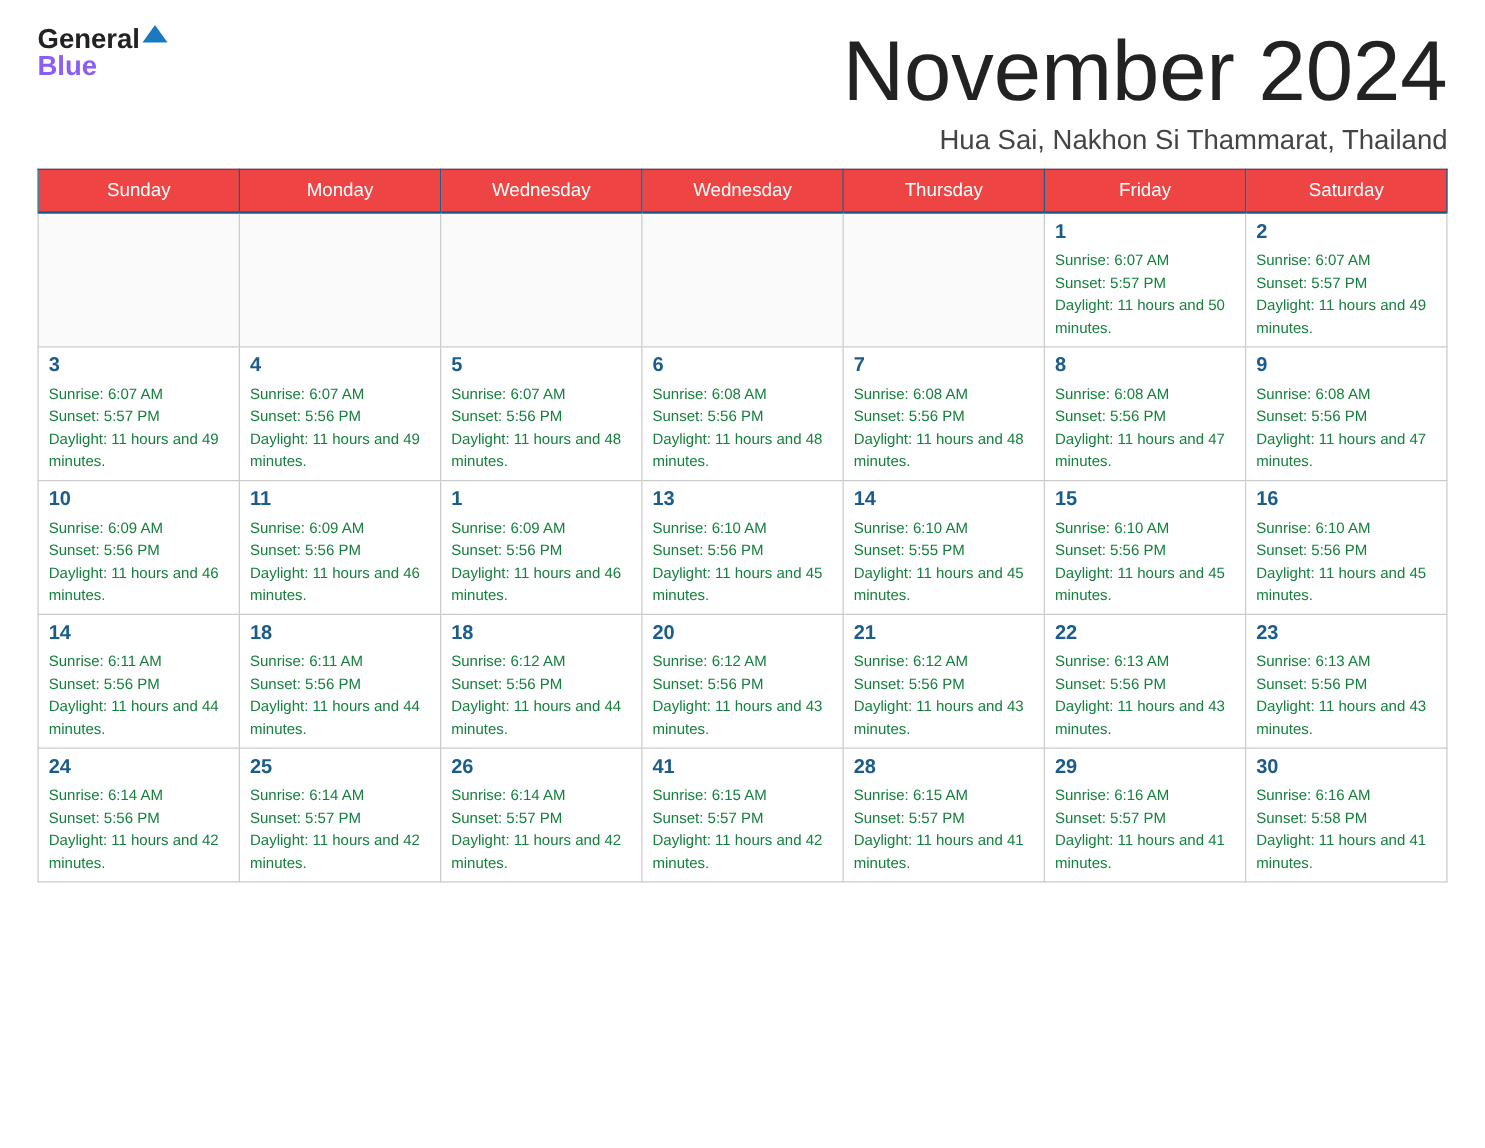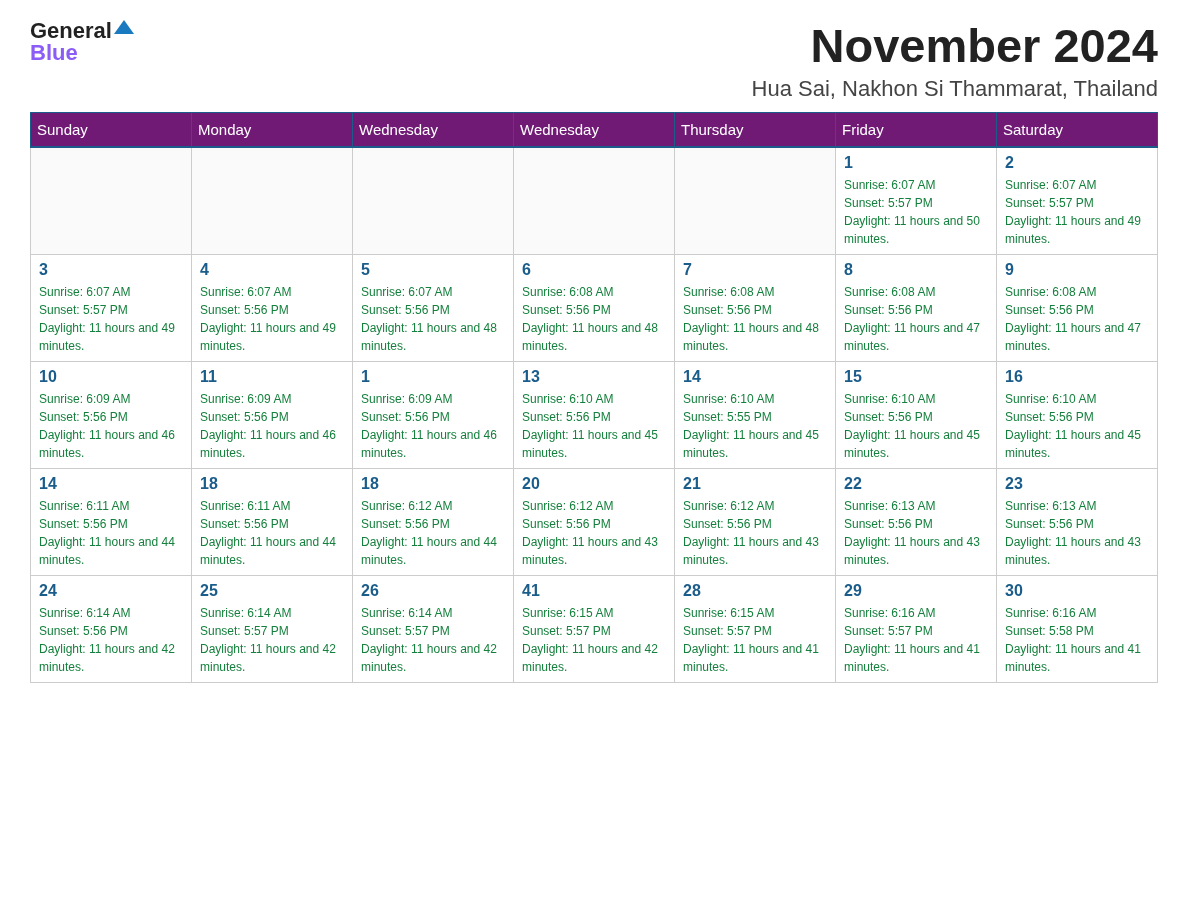--- a/index.html
+++ b/index.html
@@ -43,44 +43,43 @@
       vertical-align: middle;
       transform: rotate(180deg);
     }
     .logo-line {
       display: flex;
     }
     .title-block {
       text-align: right;
     }
     .month-title {
-      font-size: 47px;
-      font-weight: bold;
+      font-size: 68px;
+      font-weight: normal;
       color: #222;
       line-height: 1.1;
     }
     .location-title {
       font-size: 22px;
       color: #444;
       margin-top: 4px;
-      text-align: center;
     }
     .calendar {
       width: 100%;
       border-collapse: collapse;
       margin-top: 10px;
     }
     .calendar th {
-      background-color: #701a75;
+      background-color: #ef4444;
       color: #fff;
       padding: 8px 6px;
       font-size: 15px;
       font-weight: normal;
       border: 1px solid #1a5c8a;
-      text-align: left;
+      text-align: center;
     }
     .calendar td {
       border: 1px solid #ccc;
       vertical-align: top;
       padding: 6px 8px;
       width: 14.28%;
       min-height: 100px;
     }
     .day-number {
       font-size: 16px;

